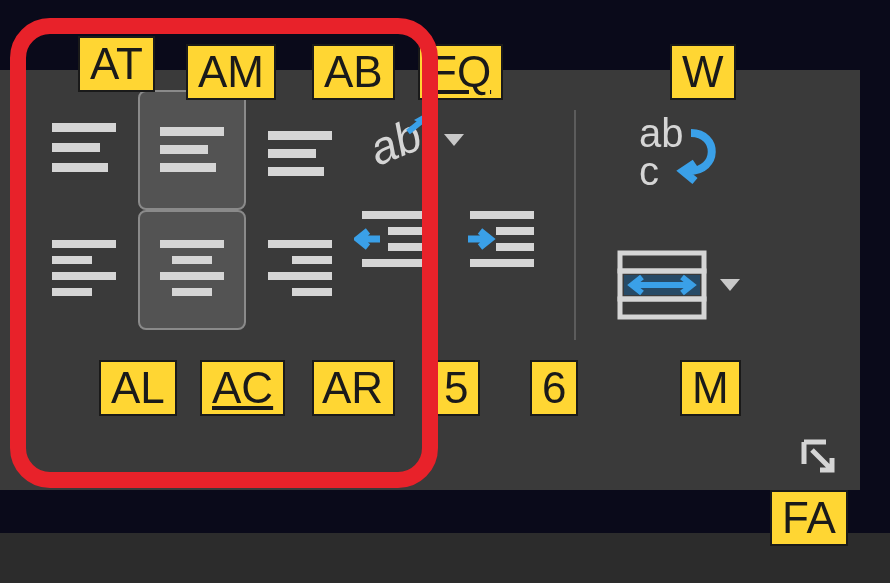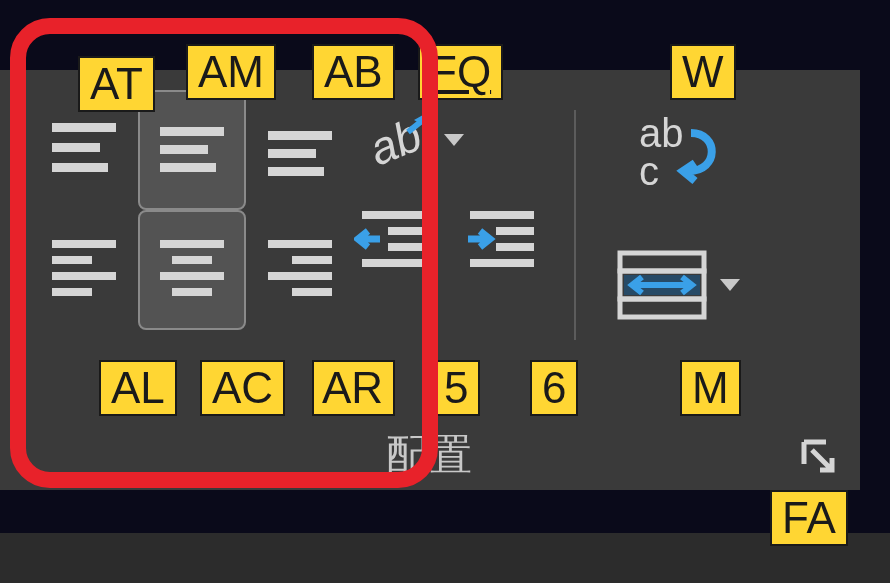--- a/index.html
+++ b/index.html
@@ -239,38 +239,37 @@
           <rect x="8" y="26" width="76" height="20" fill="#274a66"></rect>
           <path d="M20 36 L72 36 M26 28 L16 36 L26 44 M66 28 L76 36 L66 44" stroke="#3aa0e8" stroke-width="6" fill="none"></path>
         </svg>
         <span class="chev"></span>
       </div>
     </div>
 
   </div>
 
   <div class="group-label-row">
-    <span class="group-label">配置</span>
     <div class="dialog-launcher">
       <svg width="40" height="40">
         <path d="M6 6 L6 28 M6 6 L28 6" stroke="#d5d5d5" stroke-width="5" fill="none"></path>
         <path d="M14 14 L34 34 M34 22 L34 34 L22 34" stroke="#d5d5d5" stroke-width="5" fill="none"></path>
       </svg>
     </div>
   </div>
 </div>
 
 <div class="bottom-bar"></div>
 
-<div class="keytip" style="left:78px; top:56px;">AT</div>
+<div class="keytip" style="left:78px; top:36px;">AT</div>
 <div class="keytip" style="left:186px;top:44px;">AM</div>
 <div class="keytip" style="left:312px;top:44px;">AB</div>
 <div class="keytip" style="left:418px;top:44px;text-decoration:underline;">FQ</div>
 <div class="keytip" style="left:670px;top:44px;">W</div>
 <div class="keytip" style="left:92px; top:360px;margin-left:7px;">AL</div>
-<div class="keytip" style="left:200px;top:360px;">AC</div>
+<div class="keytip" style="left:200px;top:360px;text-decoration:underline;">AC</div>
 <div class="keytip" style="left:312px;top:360px;padding-left:8px;">AR</div>
 <div class="keytip" style="left:432px;top:360px;">5</div>
 <div class="keytip" style="left:530px;top:360px;">6</div>
 <div class="keytip" style="left:680px;top:360px;">M</div>
 <div class="keytip" style="left:770px;top:490px;">FA</div>
 
 <div class="highlight-box"></div>
 
 </body></html>

